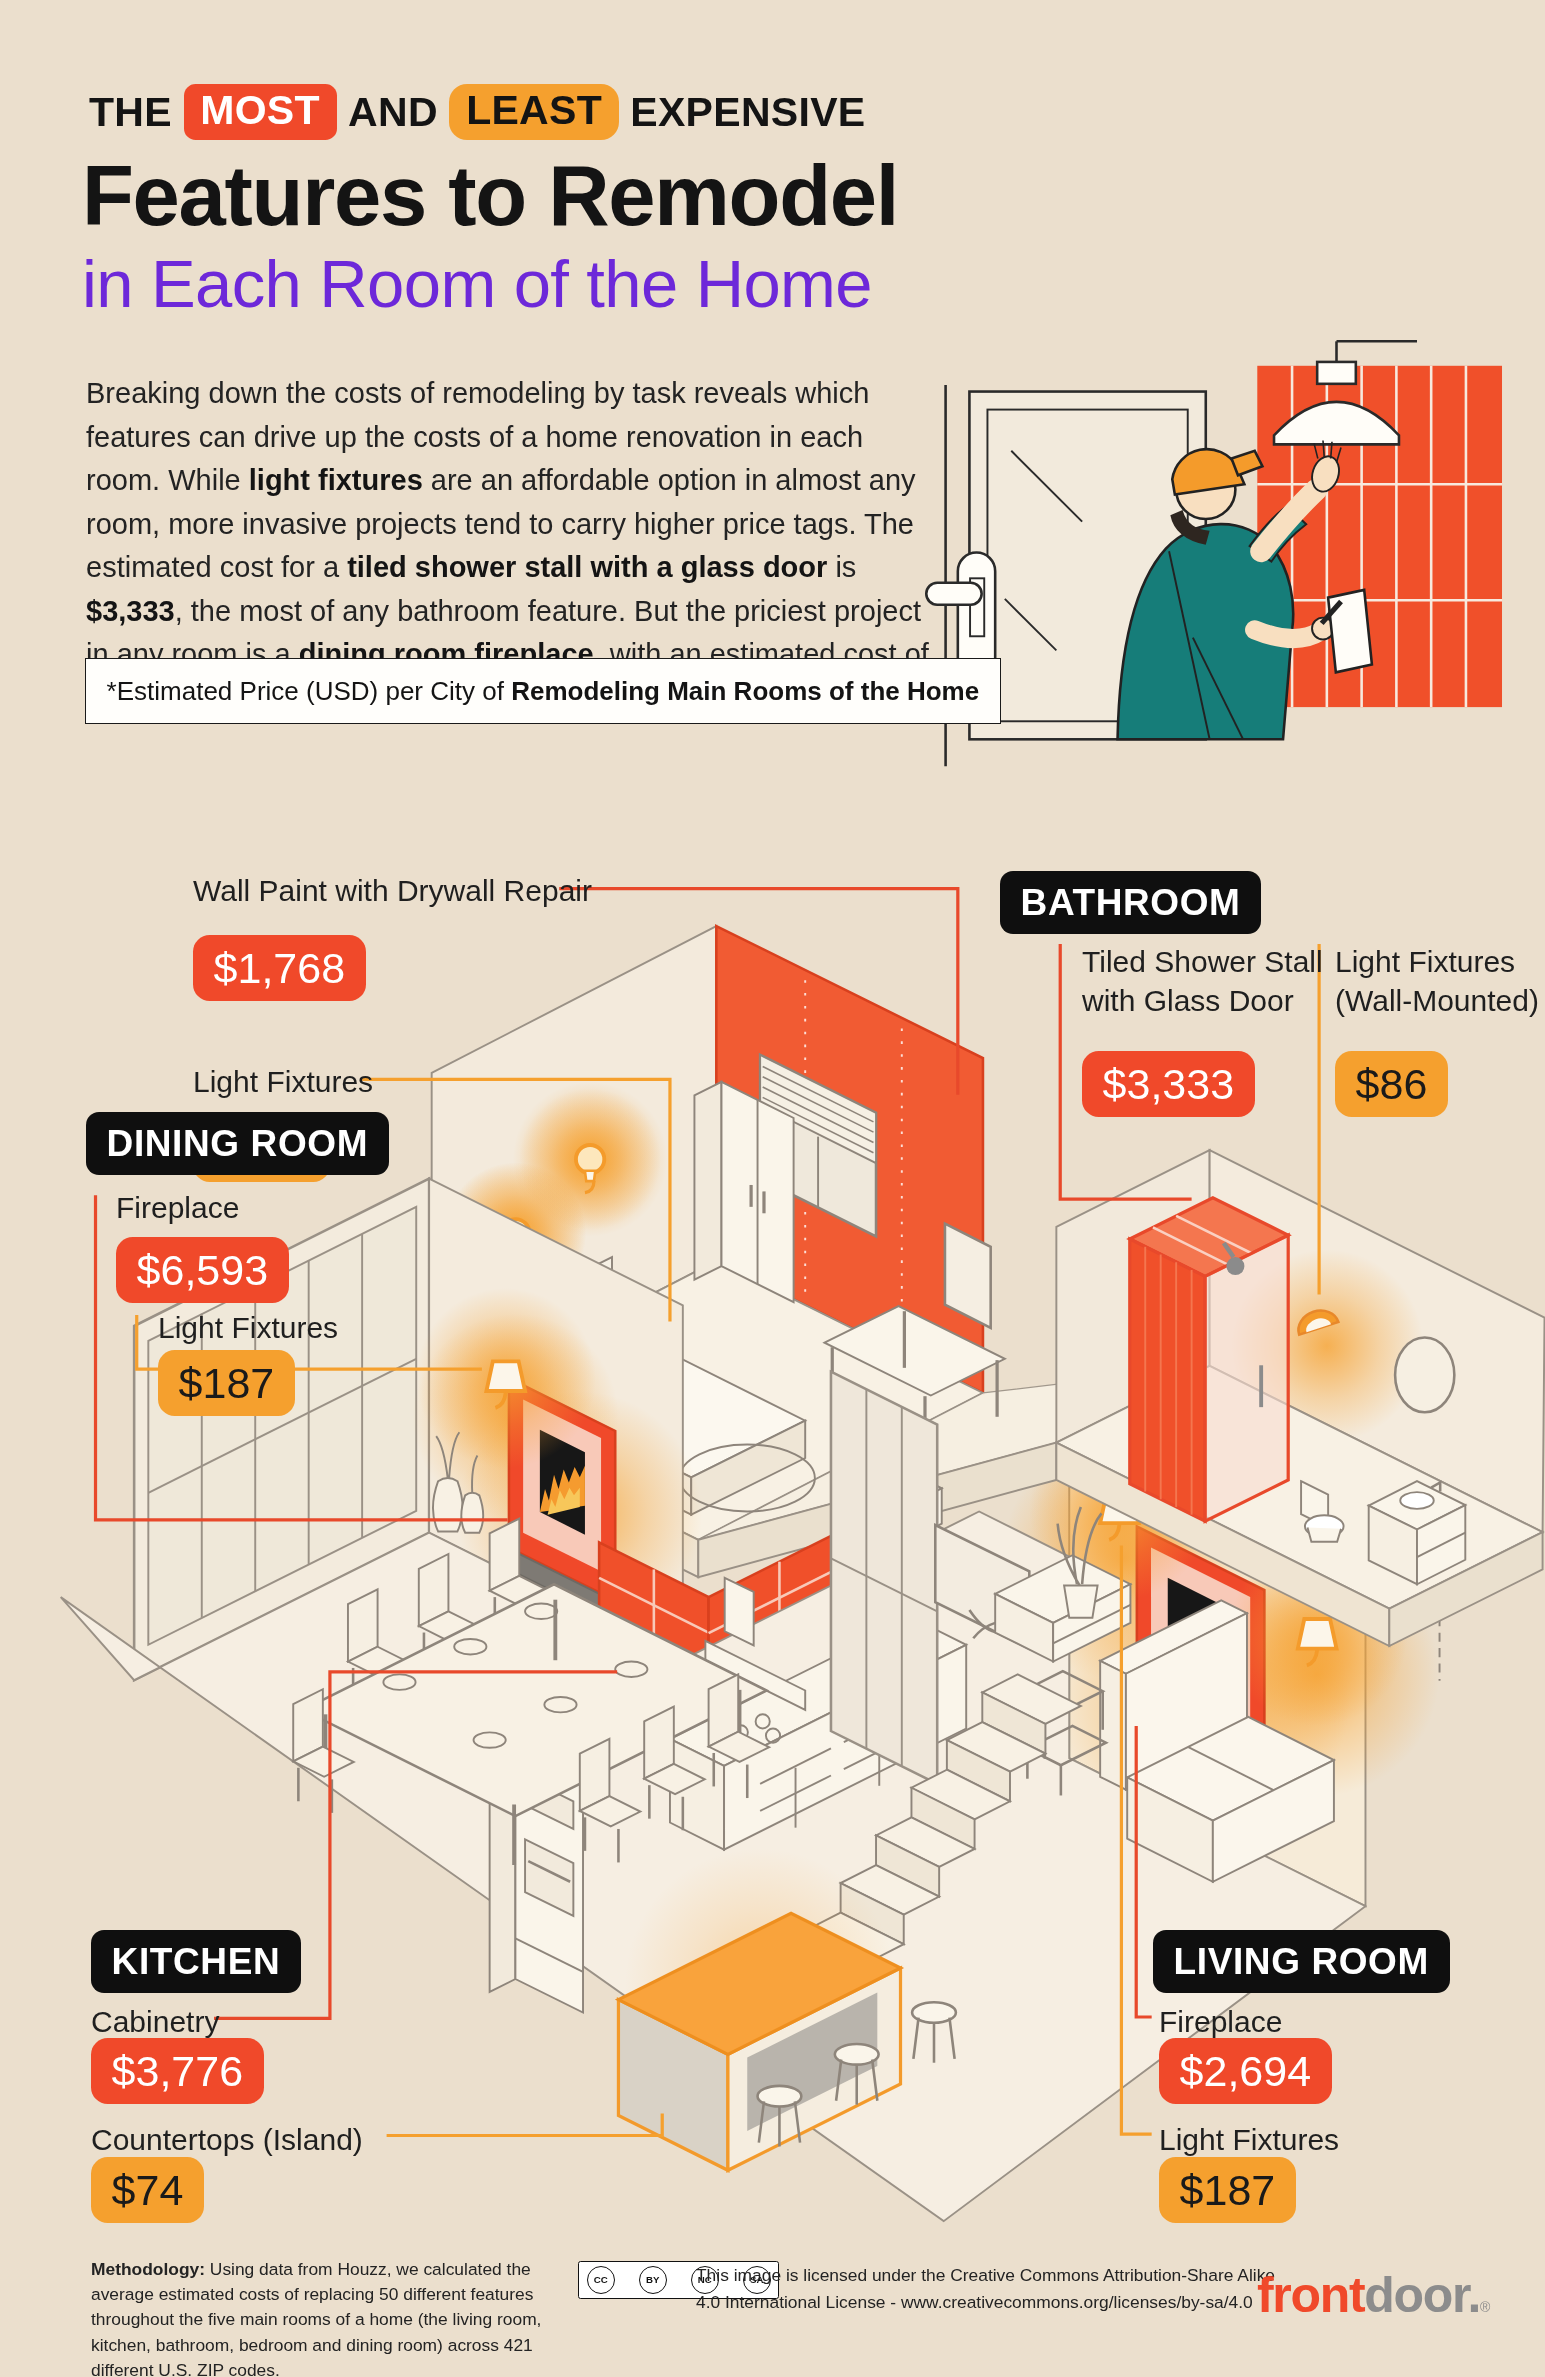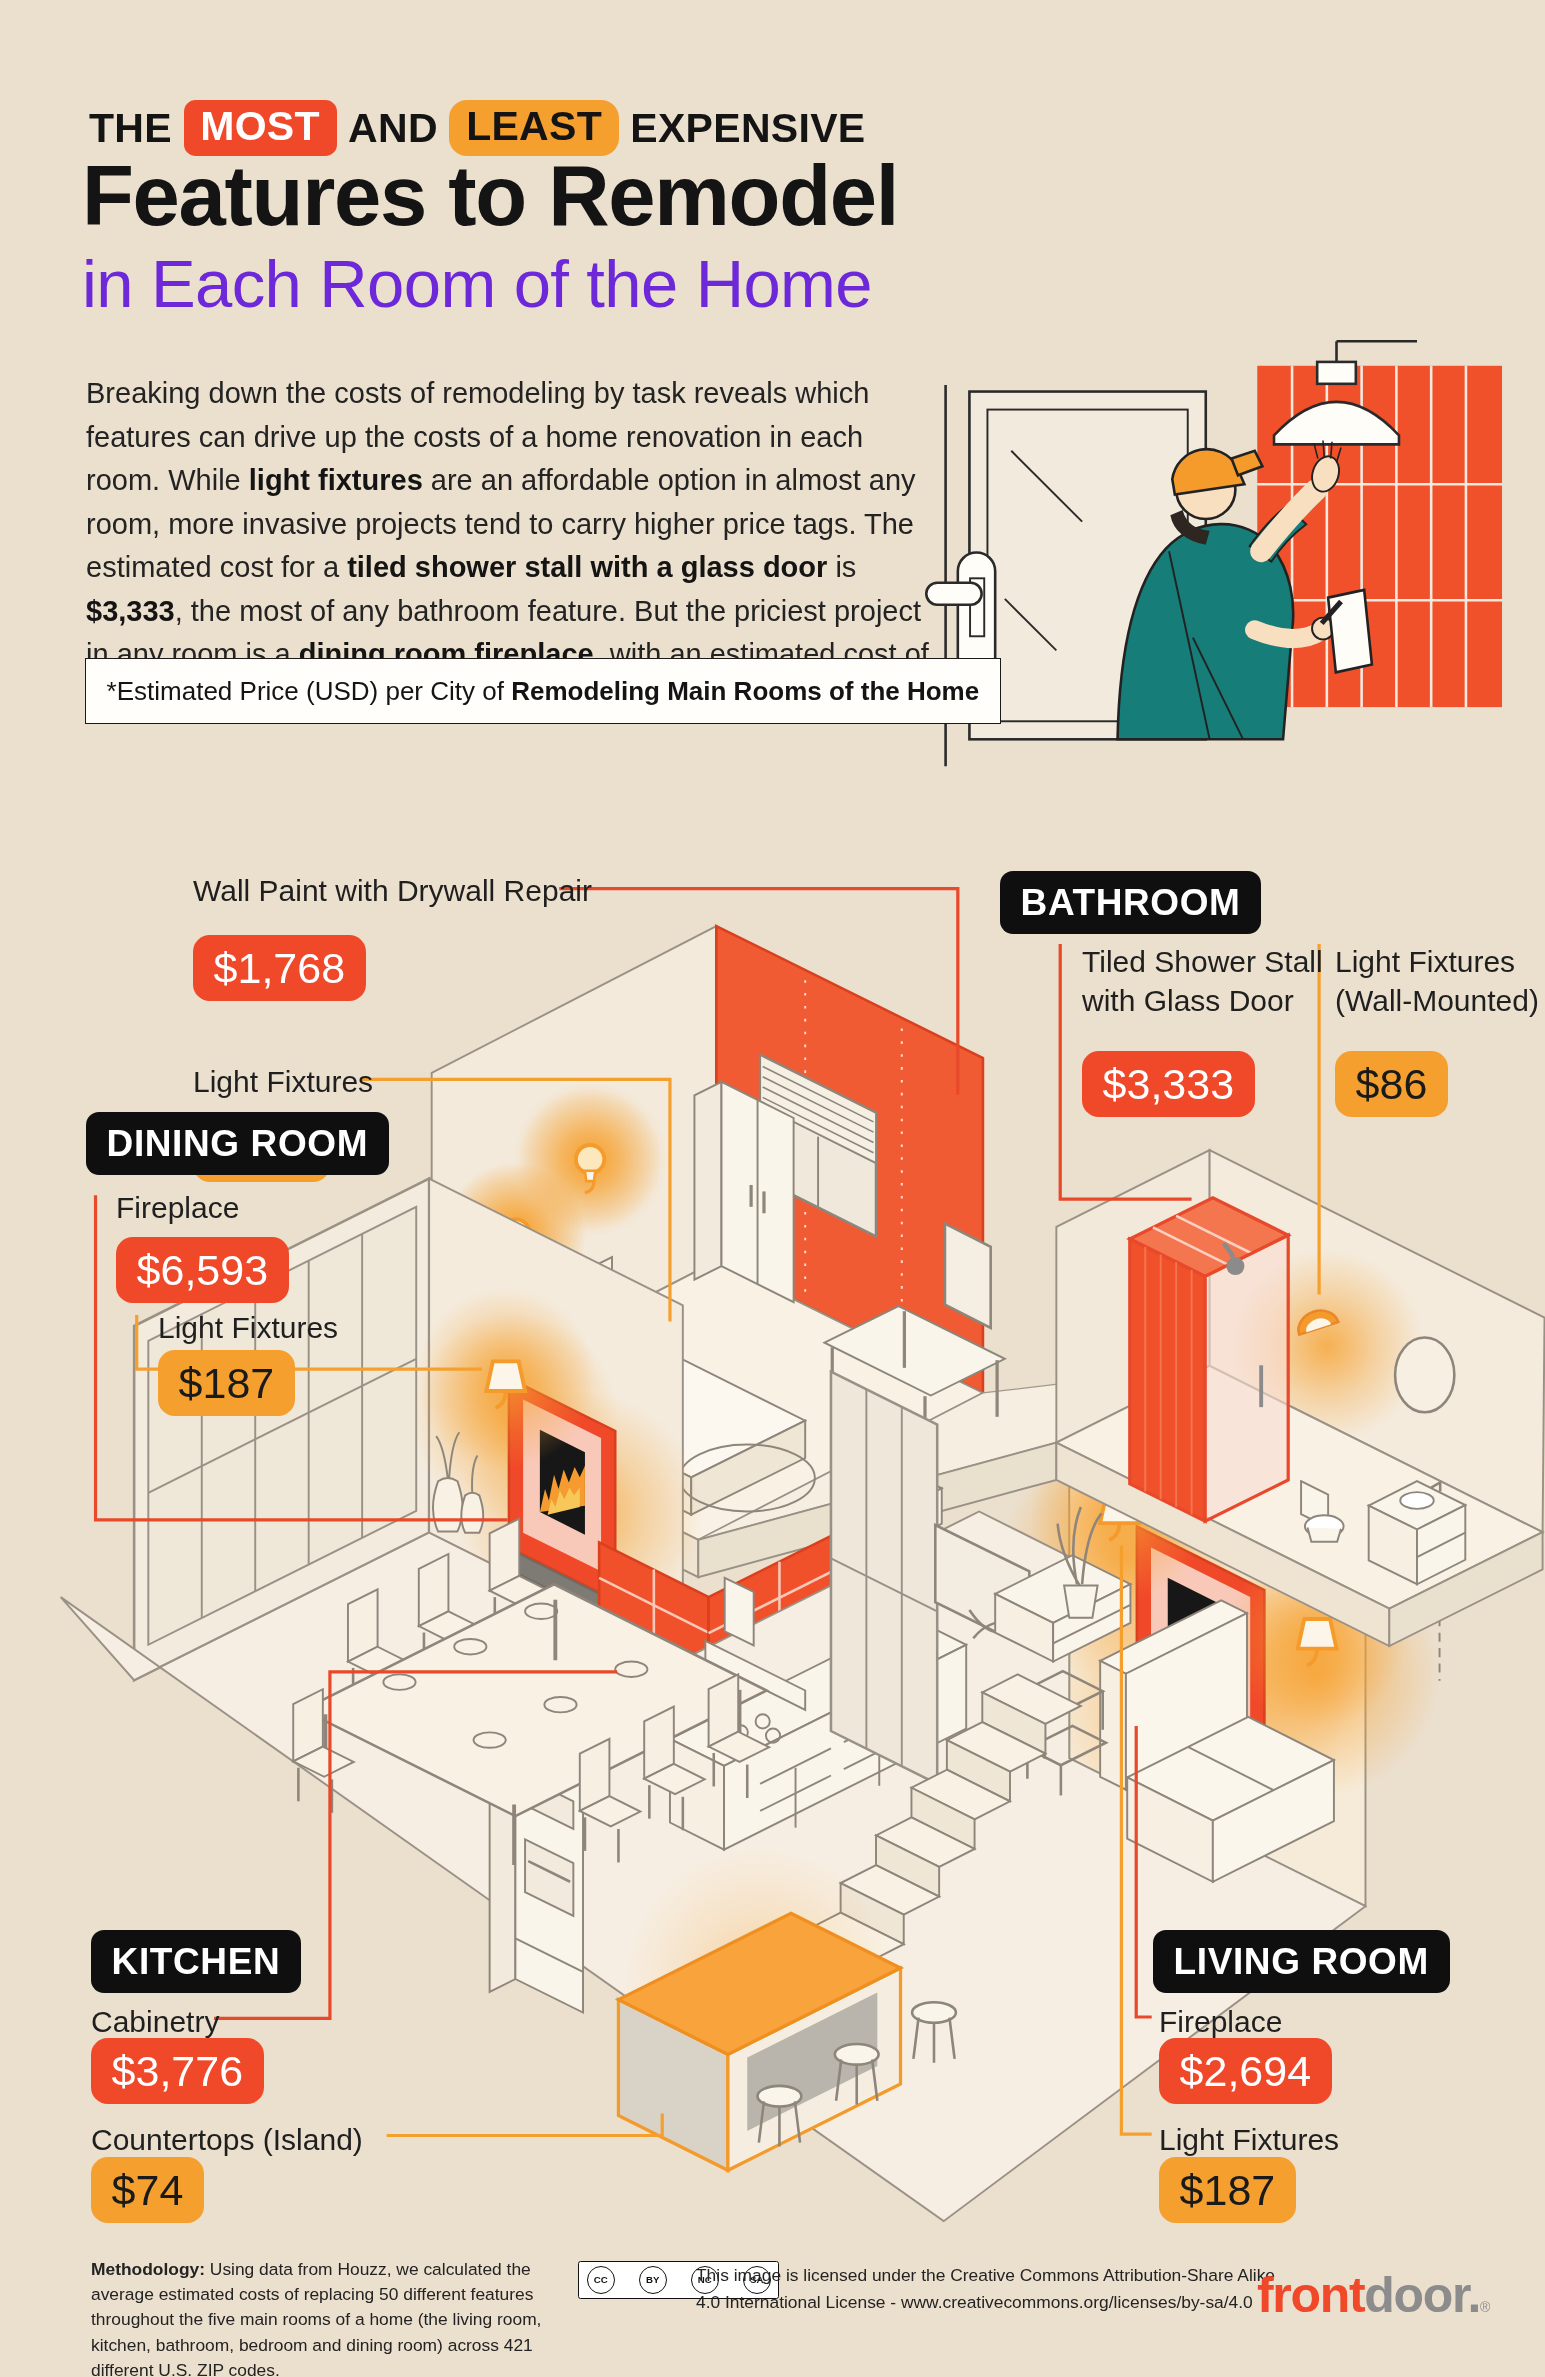--- a/index.html
+++ b/index.html
@@ -452,21 +452,21 @@
       <path d="M2048,1466 V2010" stroke="#F5A02E"></path>
       <path d="M148,1856 V2360 H788" stroke="#E8492B"></path>
       <path d="M212,2042 V2126 H748" stroke="#F5A02E"></path>
       <path d="M332,3134 H512 V2596 H958" stroke="#E8492B"></path>
       <path d="M600,3316 H1028 V3282" stroke="#F5A02E"></path>
       <path d="M1764,2680 V3132 H1788" stroke="#E8492B"></path>
       <path d="M1741,2400 V3314 H1788" stroke="#F5A02E"></path>
     </g>
   </svg>
 
-  <div class="abs kicker" style="left:89px;top:84px;margin-top:16px;">
+  <div class="abs kicker" style="left:89px;top:84px;">
     <span>THE</span>
     <span class="pill most">MOST</span>
     <span>AND</span>
     <span class="pill least">LEAST</span>
     <span>EXPENSIVE</span>
   </div>
   <div class="abs title" style="left:82px;top:153px;">Features to Remodel</div>
   <div class="abs subtitle" style="left:82px;top:250px;">in Each Room of the Home</div>
 
   <div class="abs intro" style="left:86px;top:372px;"><span>Breaking down the costs of remodeling by task reveals which features can drive up the costs of a home renovation in each room. While </span><b>light fixtures</b><span> are an affordable option in almost any room, more invasive projects tend to carry higher price tags. The estimated cost for a </span><b>tiled shower stall with a glass door</b><span> is </span><b>$3,333</b><span>, the most of any bathroom feature. But the priciest project in any room is a </span><b>dining room fireplace</b><span>, with an estimated cost of </span><b>$6,593</b><span>.</span></div>

